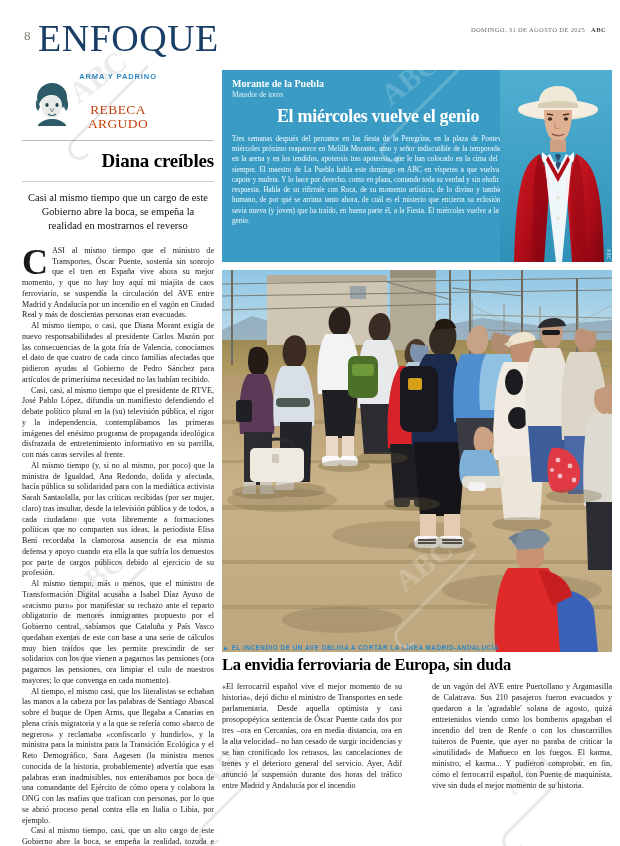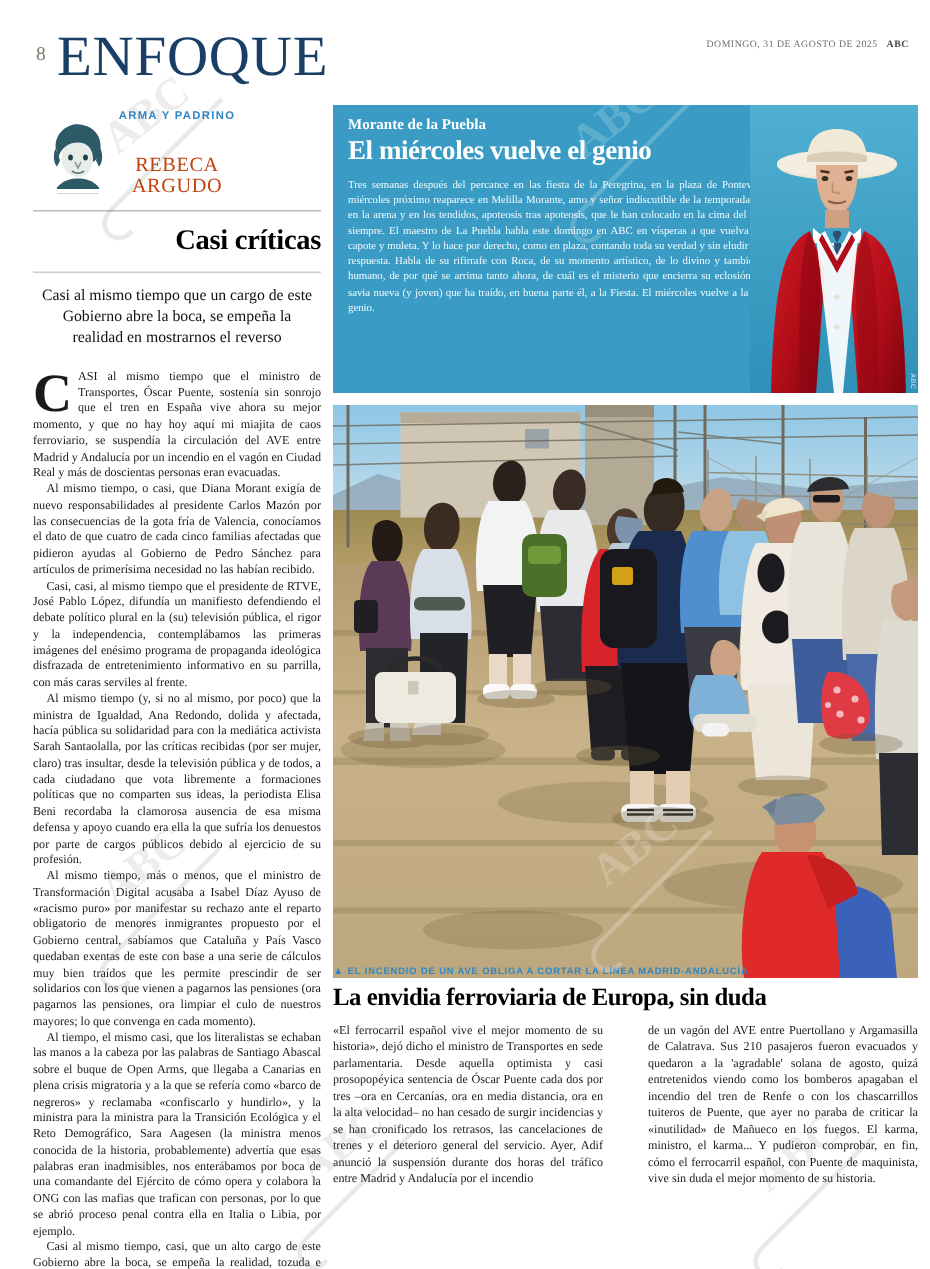--- a/index.html
+++ b/index.html
@@ -47,21 +47,21 @@
   .portrait{position:absolute;left:24px;top:78px;width:56px;height:56px;}
 
   
   .bluebox{position:absolute;left:222px;top:70px;width:390px;height:192px;
            background:#3a9cc4;overflow:hidden;}
   .bluebox .txtwrap{position:absolute;left:10px;top:8px;width:292px;}
   .bb-name{font-family:"Liberation Serif",serif;font-weight:bold;font-size:10px;color:#fff;
            margin:0 0 1px 0;}
   .bb-role{font-family:"Liberation Serif",serif;font-size:7.5px;color:#e3f1f7;margin:0 0 7px 0;}
   .bb-head{font-family:"Liberation Serif",serif;font-weight:bold;font-size:18px;color:#fff;
-           margin:0 0 7px 0;letter-spacing:-.3px;}
+           margin:0 0 7px 0;letter-spacing:-.3px;text-align:center;}
   .bb-body{font-family:"Liberation Serif",serif;font-size:7.2px;line-height:1.42;
            color:#f2fbff;text-align:justify;}
   .bb-body p{margin:0;}
   .portrait-photo{position:absolute;right:0;top:0;width:112px;height:192px;overflow:hidden;}
   .pp-credit{position:absolute;right:1px;bottom:2px;font-size:4.5px;color:#cfe7f2;
              writing-mode:vertical-rl;font-family:"Liberation Sans",sans-serif;letter-spacing:.5px;}
 
   
   .photo{position:absolute;left:222px;top:270px;width:390px;height:382px;overflow:hidden;
          background:#c9b493;}
@@ -113,38 +113,39 @@
     </svg>
   </div>
 
   <div class="leftcol">
     <div class="kicker">ARMA Y PADRINO</div>
     <div class="byline">
       <span>REBECA</span>
       <span>ARGUDO</span>
     </div>
     <div class="rule"></div>
-    <div class="op-head">Casi críticas</div>
+    <div class="op-head">Diana creíbles</div>
     <div class="rule thin"></div>
     <div class="standfirst">Casi al mismo tiempo que un cargo de este Gobierno abre la boca, se empeña la realidad en mostrarnos el reverso</div>
 
     <div class="body-text">
       <p class="first"><span class="dropcap">C</span><span>ASI al mismo tiempo que el ministro de Transportes, Óscar Puente, sostenía sin sonrojo que el tren en España vive ahora su mejor momento, y que no hay hoy aquí mi miajita de caos ferroviario, se suspendía la circulación del AVE entre Madrid y Andalucía por un incendio en el vagón en Ciudad Real y más de doscientas personas eran evacuadas.</span></p>
       <p>Al mismo tiempo, o casi, que Diana Morant exigía de nuevo responsabilidades al presidente Carlos Mazón por las consecuencias de la gota fría de Valencia, conocíamos el dato de que cuatro de cada cinco familias afectadas que pidieron ayudas al Gobierno de Pedro Sánchez para artículos de primerísima necesidad no las habían recibido.</p>
       <p>Casi, casi, al mismo tiempo que el presidente de RTVE, José Pablo López, difundía un manifiesto defendiendo el debate político plural en la (su) televisión pública, el rigor y la independencia, contemplábamos las primeras imágenes del enésimo programa de propaganda ideológica disfrazada de entretenimiento informativo en su parrilla, con más caras serviles al frente.</p>
       <p>Al mismo tiempo (y, si no al mismo, por poco) que la ministra de Igualdad, Ana Redondo, dolida y afectada, hacía pública su solidaridad para con la mediática activista Sarah Santaolalla, por las críticas recibidas (por ser mujer, claro) tras insultar, desde la televisión pública y de todos, a cada ciudadano que vota libremente a formaciones políticas que no comparten sus ideas, la periodista Elisa Beni recordaba la clamorosa ausencia de esa misma defensa y apoyo cuando era ella la que sufría los denuestos por parte de cargos públicos debido al ejercicio de su profesión.</p>
       <p>Al mismo tiempo, más o menos, que el ministro de Transformación Digital acusaba a Isabel Díaz Ayuso de «racismo puro» por manifestar su rechazo ante el reparto obligatorio de menores inmigrantes propuesto por el Gobierno central, sabíamos que Cataluña y País Vasco quedaban exentas de este con base a una serie de cálculos muy bien traídos que les permite prescindir de ser solidarios con los que vienen a pagarnos las pensiones (ora pagarnos las pensiones, ora limpiar el culo de nuestros mayores; lo que convenga en cada momento).</p>
       <p>Al tiempo, el mismo casi, que los literalistas se echaban las manos a la cabeza por las palabras de Santiago Abascal sobre el buque de Open Arms, que llegaba a Canarias en plena crisis migratoria y a la que se refería como «barco de negreros» y reclamaba «confiscarlo y hundirlo», y la ministra para la ministra para la Transición Ecológica y el Reto Demográfico, Sara Aagesen (la ministra menos conocida de la historia, probablemente) advertía que esas palabras eran inadmisibles, nos enterábamos por boca de una comandante del Ejército de cómo opera y colabora la ONG con las mafias que trafican con personas, por lo que se abrió proceso penal contra ella en Italia o Libia, por ejemplo.</p>
       <p>Casi al mismo tiempo, casi, que un alto cargo de este Gobierno abre la boca, se empeña la realidad, tozuda e insidiosa, en mostrarnos el reverso de tal afirmación. Ya es mala pata.</p>
     </div>
   </div>
 
   <div class="bluebox">
     <div class="txtwrap">
       <div class="bb-name">Morante de la Puebla</div>
+      <div class="bb-role">Matador de toros</div>
       <div class="bb-head">El miércoles vuelve el genio</div>
       <div class="bb-body">
         <p>Tres semanas después del percance en las fiesta de la Peregrina, en la plaza de Pontevedra, el miércoles próximo reaparece en Melilla Morante, amo y señor indiscutible de la temporada taurina, en la arena y en los tendidos, apoteosis tras apoteosis, que le han colocado en la cima del toreo de siempre. El maestro de La Puebla habla este domingo en ABC en vísperas a que vuelva a coger capote y muleta. Y lo hace por derecho, como en plaza, contando toda su verdad y sin eludir ninguna respuesta. Habla de su rifirrafe con Roca, de su momento artístico, de lo divino y también de lo humano, de por qué se arrima tanto ahora, de cuál es el misterio que encierra su eclosión y de la savia nueva (y joven) que ha traído, en buena parte él, a la Fiesta. El miércoles vuelve a la arena el genio.</p>
       </div>
     </div>
 
     <div class="portrait-photo">
       <svg width="112" height="192" viewBox="0 0 112 192" preserveAspectRatio="xMidYMid slice">
         <defs>
           <linearGradient id="skyg" x1="0" y1="0" x2="0" y2="1">

